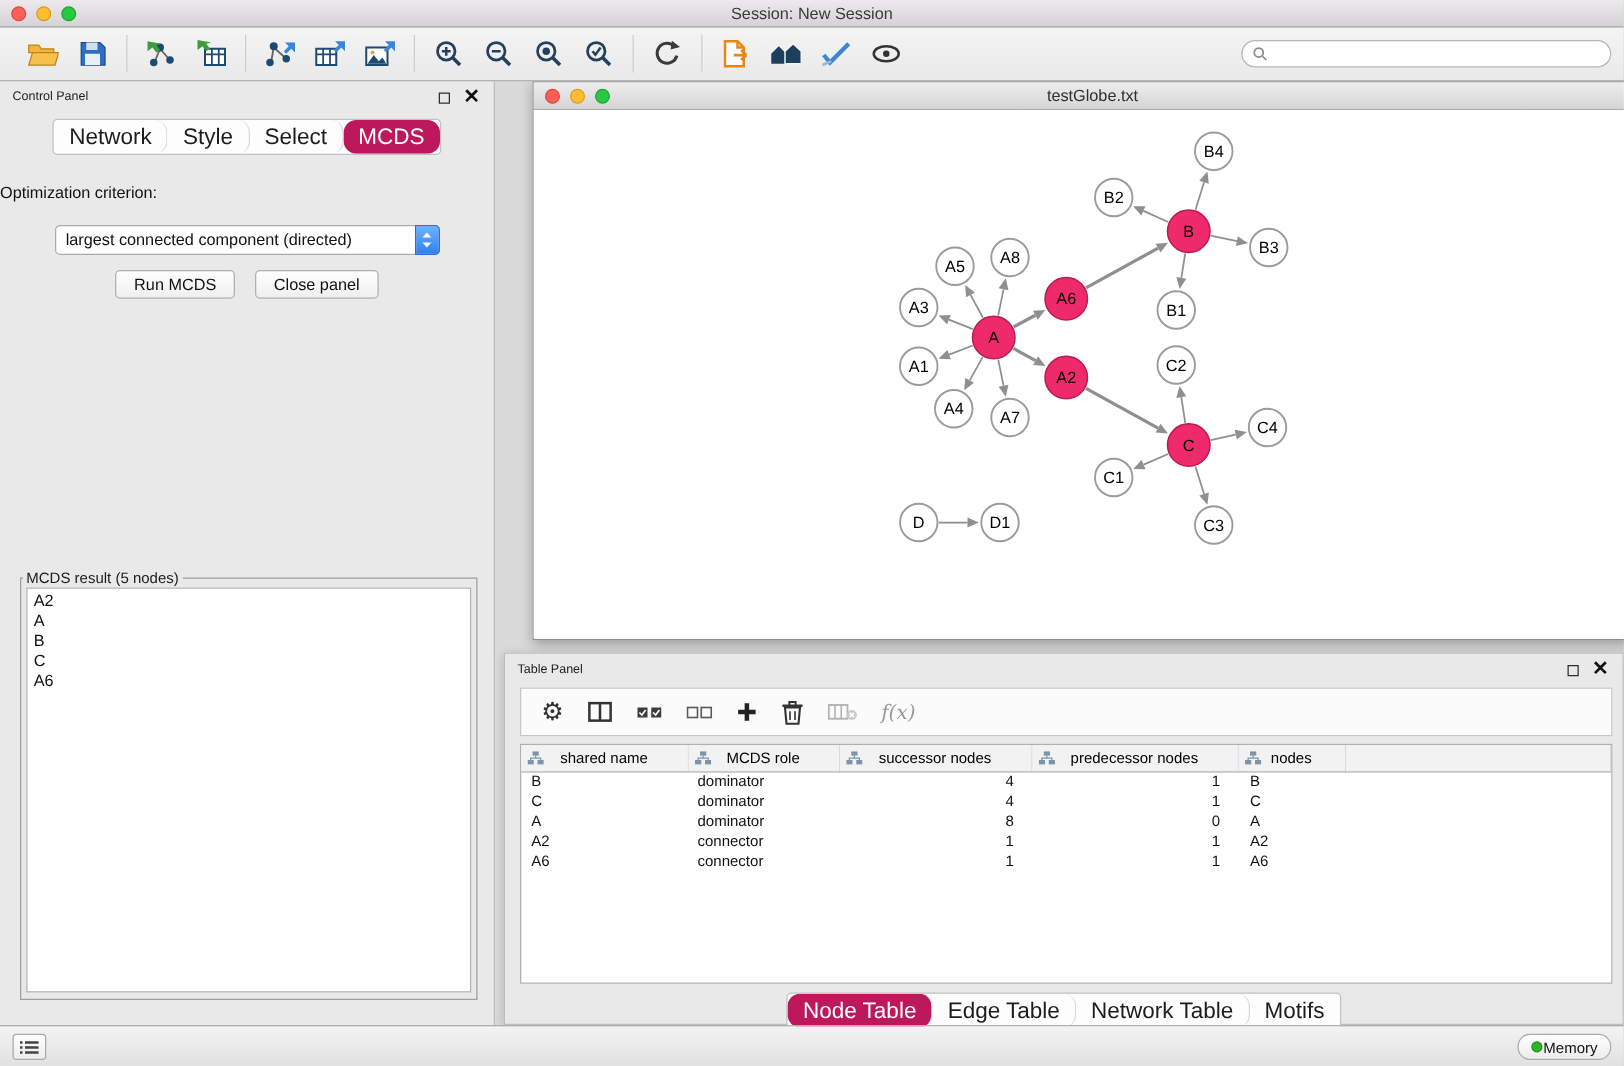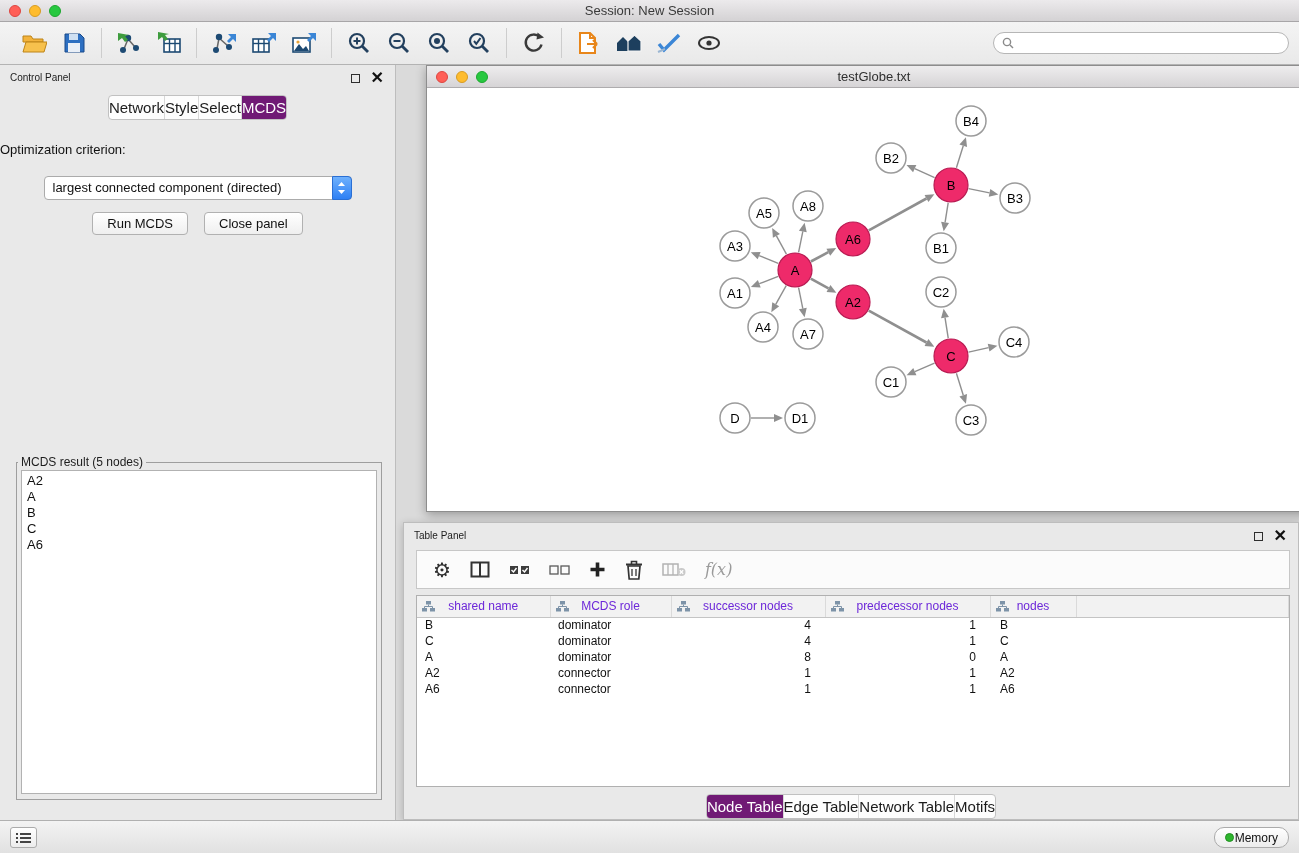--- a/index.html
+++ b/index.html
@@ -32,23 +32,23 @@
   .control-panel { position:absolute; left:0; top:0; width:396px; height:755px;
     background:#e9e9e9; border-right:1px solid #bdbdbd; }
   .cp-header { position:relative; height:26px; }
   .panel-title { position:absolute; left:10px; top:7px; font-size:10px; color:#1c1c1c; }
   .panel-icons { position:absolute; right:11px; top:8px; display:flex; gap:11px; align-items:center; }
   .float-icon { width:9px; height:9px; border:1.5px solid #2e2e2e; display:inline-block; }
   .close-icon { font-size:16px; font-weight:bold; color:#111; line-height:10px; }
 
   .segmented { display:flex; justify-content:center; margin-top:4px; }
   .segmented-inner { display:inline-flex; border:1px solid #c1c1c1; border-radius:4px; overflow:hidden; background:#fdfdfd; }
-  .seg { padding:3px 0; font-size:15px; color:#1c1c1c; border-right:1px solid #d8d8d8; cursor:default; }
+  .seg { padding:3px 12px; font-size:18px; color:#1c1c1c; border-right:1px solid #d8d8d8; cursor:default;border-radius:10px; }
   .seg:last-child { border-right:none; }
-  .seg.active { background:#701a75; color:#fff; }
+  .seg.active { background:#be185d; color:#fff; }
 
   .opt-label { text-align:left; font-size:13px; margin-top:22px; }
   .combo { width:308px; height:24px; margin:19px auto 0; background:#fff; border:1px solid #ababab;
     border-radius:4px; position:relative; font-size:13px; line-height:22px; padding-left:8px; }
   .combo-stepper { position:absolute; right:-1px; top:-1px; width:20px; height:24px;
     background:linear-gradient(#6fb1fd,#2e80f4); border:1px solid #2a6fd4; border-radius:0 4px 4px 0;
     display:flex; align-items:center; justify-content:center; }
   .btn-row { display:flex; justify-content:center; gap:16px; margin-top:12px; }
   .btn { background:linear-gradient(#ffffff,#efefef); border:1px solid #b1b1b1; border-radius:4px;
     font-size:13px; font-family:inherit; padding:3px 14px; color:#111; }
@@ -75,21 +75,21 @@
   .tp-header { position:relative; height:26px; }
   .tp-toolbar { position:absolute; left:12px; right:8px; top:27px; height:39px;
     background:#fbfbfb; border:1px solid #c7c7c7; display:flex; align-items:center; gap:19px; padding-left:16px; }
   .ticon { display:flex; align-items:center; justify-content:center; }
   .gear-glyph { font-size:20px; color:#2f2f2f; line-height:1; }
   .fx { font-family:"DejaVu Serif",serif; font-style:italic; font-size:16px; color:#9a9a9a; }
   .tp-table-wrap { position:absolute; left:12px; right:8px; top:72px; height:192px;
     background:#fff; border:1px solid #b0b0b0; overflow:hidden; }
   table.node-table { border-collapse:collapse; table-layout:fixed; width:100%; }
   .node-table th { background:#f2f2f2; border-right:1px solid #dadada; border-bottom:1px solid #c4c4c4;
-    height:21px; font-size:12px; font-weight:normal; position:relative; color:#6d28d9; }
+    height:21px; font-size:12px; font-weight:normal; position:relative; color:#000000; }
   .node-table th .tree-icon { position:absolute; left:5px; top:5px; }
   .node-table td { font-size:12px; height:16px; padding:0 8px; white-space:nowrap; }
   .node-table td.c2, .node-table td.c3 { text-align:right; padding-right:14px; }
   .node-table td.c4 { padding-left:10px; }
   .tp-tabs { position:absolute; left:0; right:0; top:271px; display:flex; justify-content:center; }
 
   
   .statusbar { position:absolute; left:0; top:820px; width:100%; height:33px;
     background:linear-gradient(#f3f3f3,#e1e1e1); border-top:1px solid #b0b0b0; }
   .list-btn { position:absolute; left:10px; top:6px; width:27px; height:21px;

